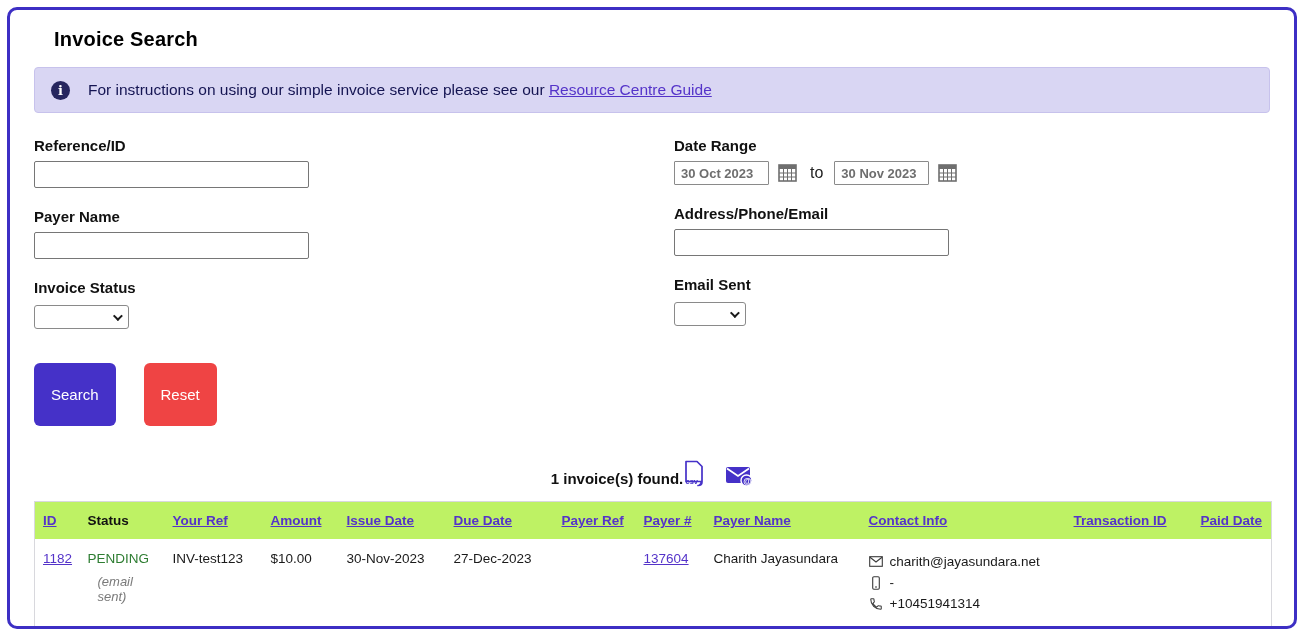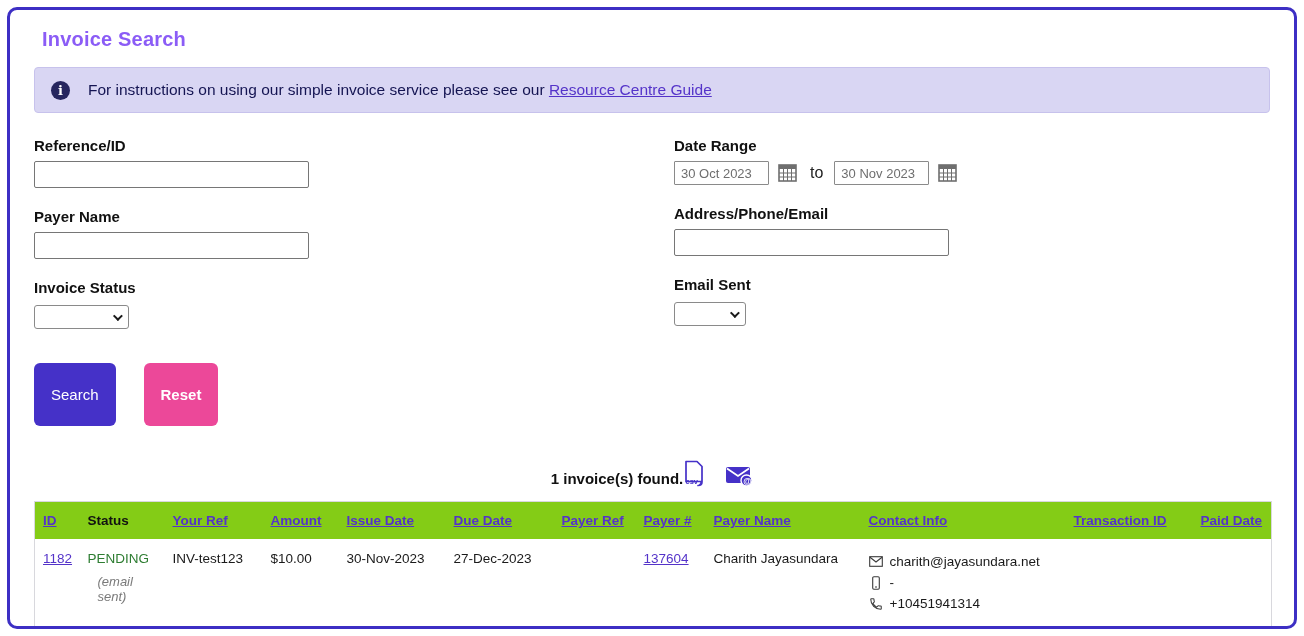--- a/index.html
+++ b/index.html
@@ -11,22 +11,22 @@
     position:relative;
   }
   .page {
     position:absolute; left:7px; top:7px; right:7px; bottom:7px;
     border:3px solid #3d2fc4; border-radius:10px;
     background:#fff;
     padding:16px 24px 12px 24px;
     overflow:hidden;
   }
   .page-title {
-    color:#8b5cf6; font-size:20px; font-weight:700;
-    margin:2px 0 16px 8px; letter-spacing:.2px;
+    color:#000000; font-size:20px; font-weight:700;
+    margin:2px 0 16px 20px; letter-spacing:.2px;
   }
   
   .banner {
     background:#d9d6f3; border:1px solid #c7c2ec; border-radius:4px;
     padding:0 16px; height:46px;
     display:flex; align-items:center; gap:18px;
     color:#141452; font-size:15.5px;
     margin:0 0 24px 0;
   }
   .info-dot {
@@ -45,21 +45,21 @@
   .field-label { font-size:15px; font-weight:700; color:#111; margin-bottom:7px; }
   .text-input {
     width:275px; height:27px; border:1px solid #767676; border-radius:2px;
     font-family:"Liberation Sans", sans-serif; font-size:14px; padding:0 6px;
     background:#fff;
   }
   .date-row { display:flex; align-items:center; gap:7px; }
   .date-input {
     width:95px; height:24px; border:1px solid #8a8a8a; border-radius:1px;
     font-family:"Liberation Sans", sans-serif; font-size:13px; color:#6e6e6e;
-    padding:0 6px; background:#fff;
+    padding:0 6px; background:#fff;font-weight:bold;
   }
   .cal-btn { background:none; border:none; padding:0; margin:0 2px; cursor:pointer; line-height:0; }
   .to-text { font-size:16px; color:#222; margin:0 4px; }
   .select-box {
     height:24px; border:1px solid #8a8a8a; border-radius:3px; background:#fff;
     display:inline-flex; align-items:center; justify-content:flex-end;
     padding:0 8px; cursor:pointer;
   }
   .select-status { width:95px; }
   .select-email { width:72px; }
@@ -69,36 +69,36 @@
     transform:rotate(45deg) translateY(-2px);
   }
   
   .btn-row { display:flex; gap:28px; margin:14px 0 0 0; }
   .btn {
     border:none; border-radius:6px; color:#fff;
     font-family:"Liberation Sans", sans-serif; font-size:15px;
     padding:23px 17px; cursor:pointer;
   }
   .btn-search { background:#4531c8; }
-  .btn-reset  { background:#ec4899;font-weight:bold; }
+  .btn-reset  { background:#ef4444; }
   
   .results-bar {
     display:flex; justify-content:center; align-items:flex-end;
     margin-top:34px;
   }
   .results-count { font-size:15px; font-weight:700; color:#111; }
   .export-icons { display:flex; gap:20px; align-items:flex-end; }
   .icon-btn { background:none; border:none; padding:0; cursor:pointer; line-height:0; }
   
   table.results {
     width:100%; border-collapse:collapse; margin-top:14px;
     border:1px solid #d8d8dd; font-size:13.5px; table-layout:fixed;
   }
   table.results thead th {
-    background:#84cc16; text-align:left; padding:11px 8px;
+    background:#bef264; text-align:left; padding:11px 8px;
     font-size:13.5px; white-space:nowrap;
   }
   th .sort-link { color:#5433c9; font-weight:700; text-decoration:underline; cursor:pointer; }
   th.plain { color:#111; font-weight:700; }
   table.results tbody td {
     background:#fff; padding:12px 8px; vertical-align:top; height:88px;
   }
   td.amount, th.amount { text-align:left; }
   .status-pending { color:#2e7d32; }
   .status-note { font-size:13px; font-style:italic; color:#7a7a7a; margin-top:8px; padding-left:10px; }

